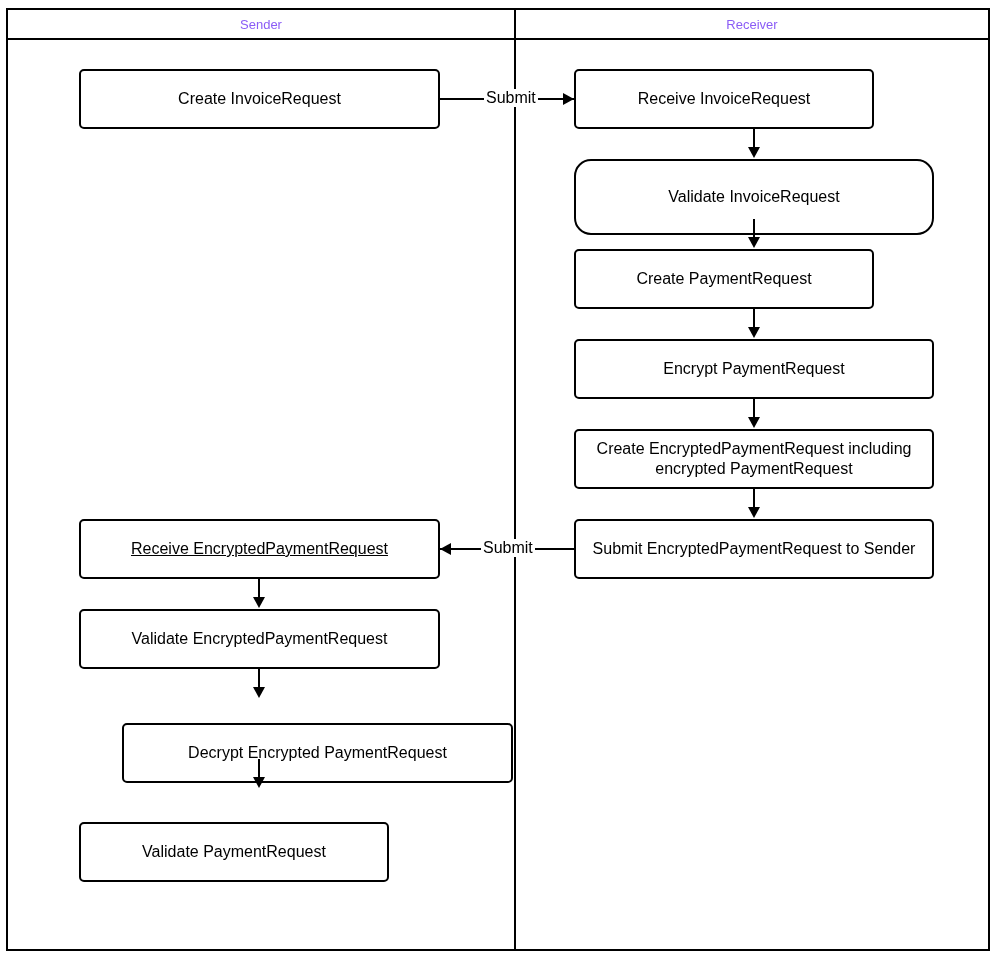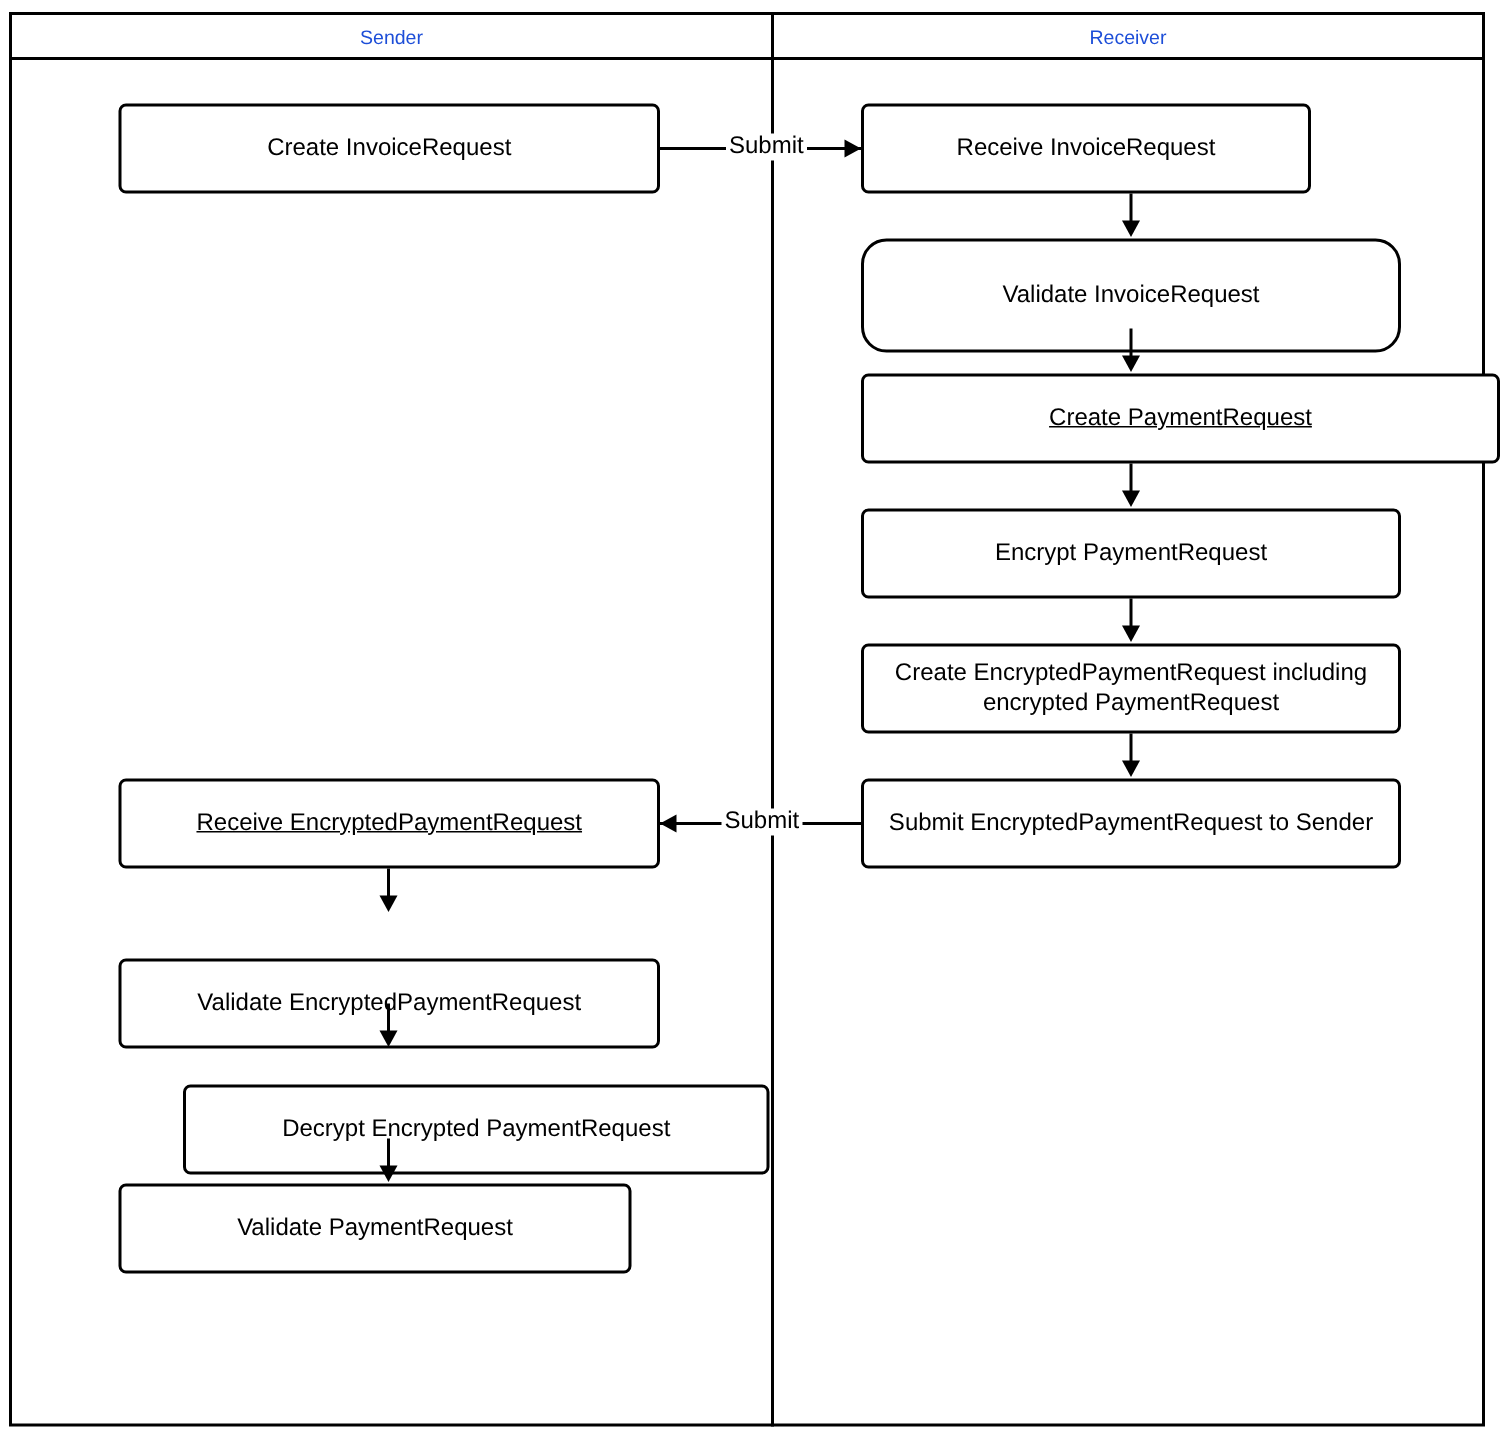--- a/index.html
+++ b/index.html
@@ -39,21 +39,21 @@
     border-bottom: 2px solid #000000;
     box-sizing: border-box;
   }
   .lane-header {
     position: absolute;
     top: 0;
     height: 34px;
     line-height: 30px;
     text-align: center;
     font-size: 13px;
-    color: #1d4ed8;
+    color: #8b5cf6;
     box-sizing: border-box;
   }
   .lane-header.sender  { left: 0;     width: 506px; }
   .lane-header.receiver{ left: 506px; width: 476px; }
 
   .lane-divider {
     position: absolute;
     left: 506px;
     top: 0;
     width: 2px;
@@ -135,31 +135,31 @@
       <div class="lane-header receiver">Receiver</div>
     </div>
 
     <div class="lane-divider"></div>
   </div>
 
   <div class="node" style="left:79px; top:69px; width:361px; height:60px;">Create InvoiceRequest</div>
 
   <div class="node" style="left:79px; top:519px; width:361px; height:60px;text-decoration:underline;">Receive EncryptedPaymentRequest</div>
 
-  <div class="node" style="left:79px; top:639px; width:361px; height:60px;">Validate EncryptedPaymentRequest</div>
+  <div class="node" style="left:79px; top:609px; width:361px; height:60px;">Validate EncryptedPaymentRequest</div>
 
   <div class="node" style="left:79px; top:723px; width:391px; height:60px;margin-left:43px;">Decrypt Encrypted PaymentRequest</div>
 
-  <div class="node" style="left:79px; top:789px; width:342px; height:60px;">Validate PaymentRequest</div>
+  <div class="node" style="left:79px; top:822px; width:310px; height:60px;">Validate PaymentRequest</div>
 
   <div class="node" style="left:574px; top:69px; width:300px; height:60px;">Receive InvoiceRequest</div>
 
   <div class="node" style="left:574px; top:159px; width:360px; height:76px;border-radius:17px;">Validate InvoiceRequest</div>
 
-  <div class="node" style="left:574px; top:249px; width:426px; height:60px;text-decoration:underline;">Create PaymentRequest</div>
+  <div class="node" style="left:574px; top:249px; width:300px; height:60px;">Create PaymentRequest</div>
 
   <div class="node" style="left:574px; top:339px; width:360px; height:60px;">Encrypt PaymentRequest</div>
 
   <div class="node" style="left:574px; top:429px; width:360px; height:60px;">Create EncryptedPaymentRequest including encrypted PaymentRequest</div>
 
   <div class="node" style="left:574px; top:519px; width:360px; height:60px;">Submit EncryptedPaymentRequest to Sender</div>
 
   <div class="vline" style="left:753px; top:129px; height:19px;"></div>
   <div class="arrow-down" style="left:748px; top:147px;"></div>
 

